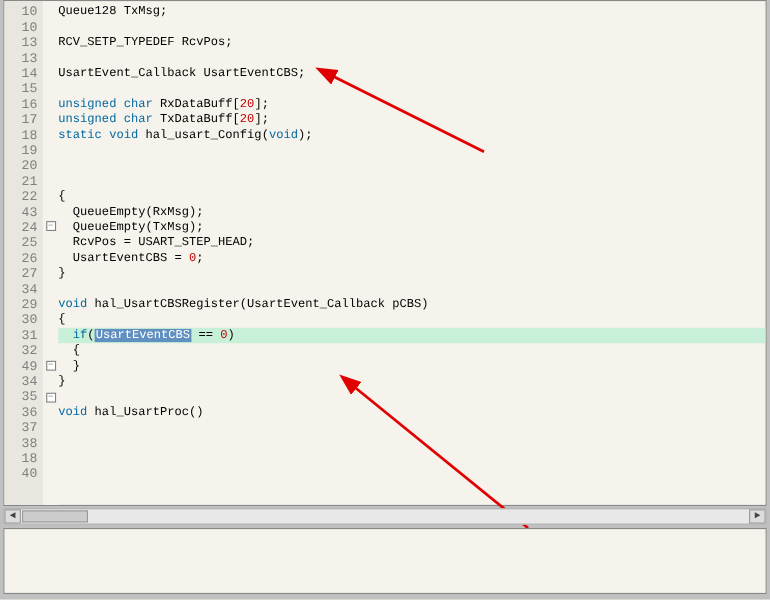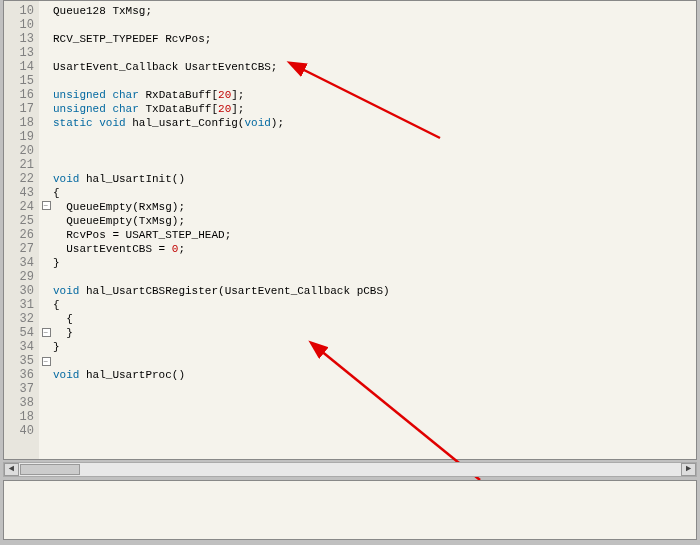--- a/index.html
+++ b/index.html
@@ -141,21 +141,21 @@
       <div class="gut-line">43</div>
       <div class="gut-line">24</div>
       <div class="gut-line">25</div>
       <div class="gut-line">26</div>
       <div class="gut-line">27</div>
       <div class="gut-line">34</div>
       <div class="gut-line">29</div>
       <div class="gut-line">30</div>
       <div class="gut-line">31</div>
       <div class="gut-line">32</div>
-      <div class="gut-line">54</div>
+      <div class="gut-line">49</div>
       <div class="gut-line">34</div>
       <div class="gut-line">35</div>
       <div class="gut-line">36</div>
       <div class="gut-line">37</div>
       <div class="gut-line">38</div>
       <div class="gut-line">18</div>
       <div class="gut-line">40</div>
     </div>
   <div class="fold-col" id="foldcol">
       <div class="fold-line"></div>
@@ -202,30 +202,30 @@
       <div class="line"><span>RCV_SETP_TYPEDEF RcvPos;</span></div>
       <div class="line"></div>
       <div class="line"><span>UsartEvent_Callback UsartEventCBS;</span></div>
       <div class="line"></div>
       <div class="line"><span class="kw">unsigned</span><span> </span><span class="kw">char</span><span> RxDataBuff[</span><span class="num">20</span><span>];</span></div>
       <div class="line"><span class="kw">unsigned</span><span> </span><span class="kw">char</span><span> TxDataBuff[</span><span class="num">20</span><span>];</span></div>
       <div class="line"><span class="kw">static</span><span> </span><span class="kw">void</span><span> hal_usart_Config(</span><span class="kw">void</span><span>);</span></div>
       <div class="line"></div>
       <div class="line"></div>
       <div class="line"></div>
-      <div class="line"><span class="kw">void</span><span> hal_UsartInit()</span></div>
       <div class="line"><span>{</span></div>
       <div class="line"><span>  QueueEmpty(RxMsg);</span></div>
       <div class="line"><span>  QueueEmpty(TxMsg);</span></div>
       <div class="line"><span>  RcvPos = USART_STEP_HEAD;</span></div>
       <div class="line"><span>  UsartEventCBS = </span><span class="num">0</span><span>;</span></div>
       <div class="line"><span>}</span></div>
       <div class="line"></div>
       <div class="line"><span class="kw">void</span><span> hal_UsartCBSRegister(UsartEvent_Callback pCBS)</span></div>
       <div class="line"><span>{</span></div>
+      <div class="line hl-line"><span>  </span><span class="kw">if</span><span>(</span><span class="sel">UsartEventCBS</span><span> == </span><span class="num">0</span><span>)</span></div>
       <div class="line"><span>  {</span></div>
       <div class="line"><span>  }</span></div>
       <div class="line"><span>}</span></div>
       <div class="line"></div>
       <div class="line"><span class="kw">void</span><span> hal_UsartProc()</span></div>
     </div>
 </div>
 
 <div class="arrow" style="left:290px; top:58px;">
   <svg width="160" height="90">

